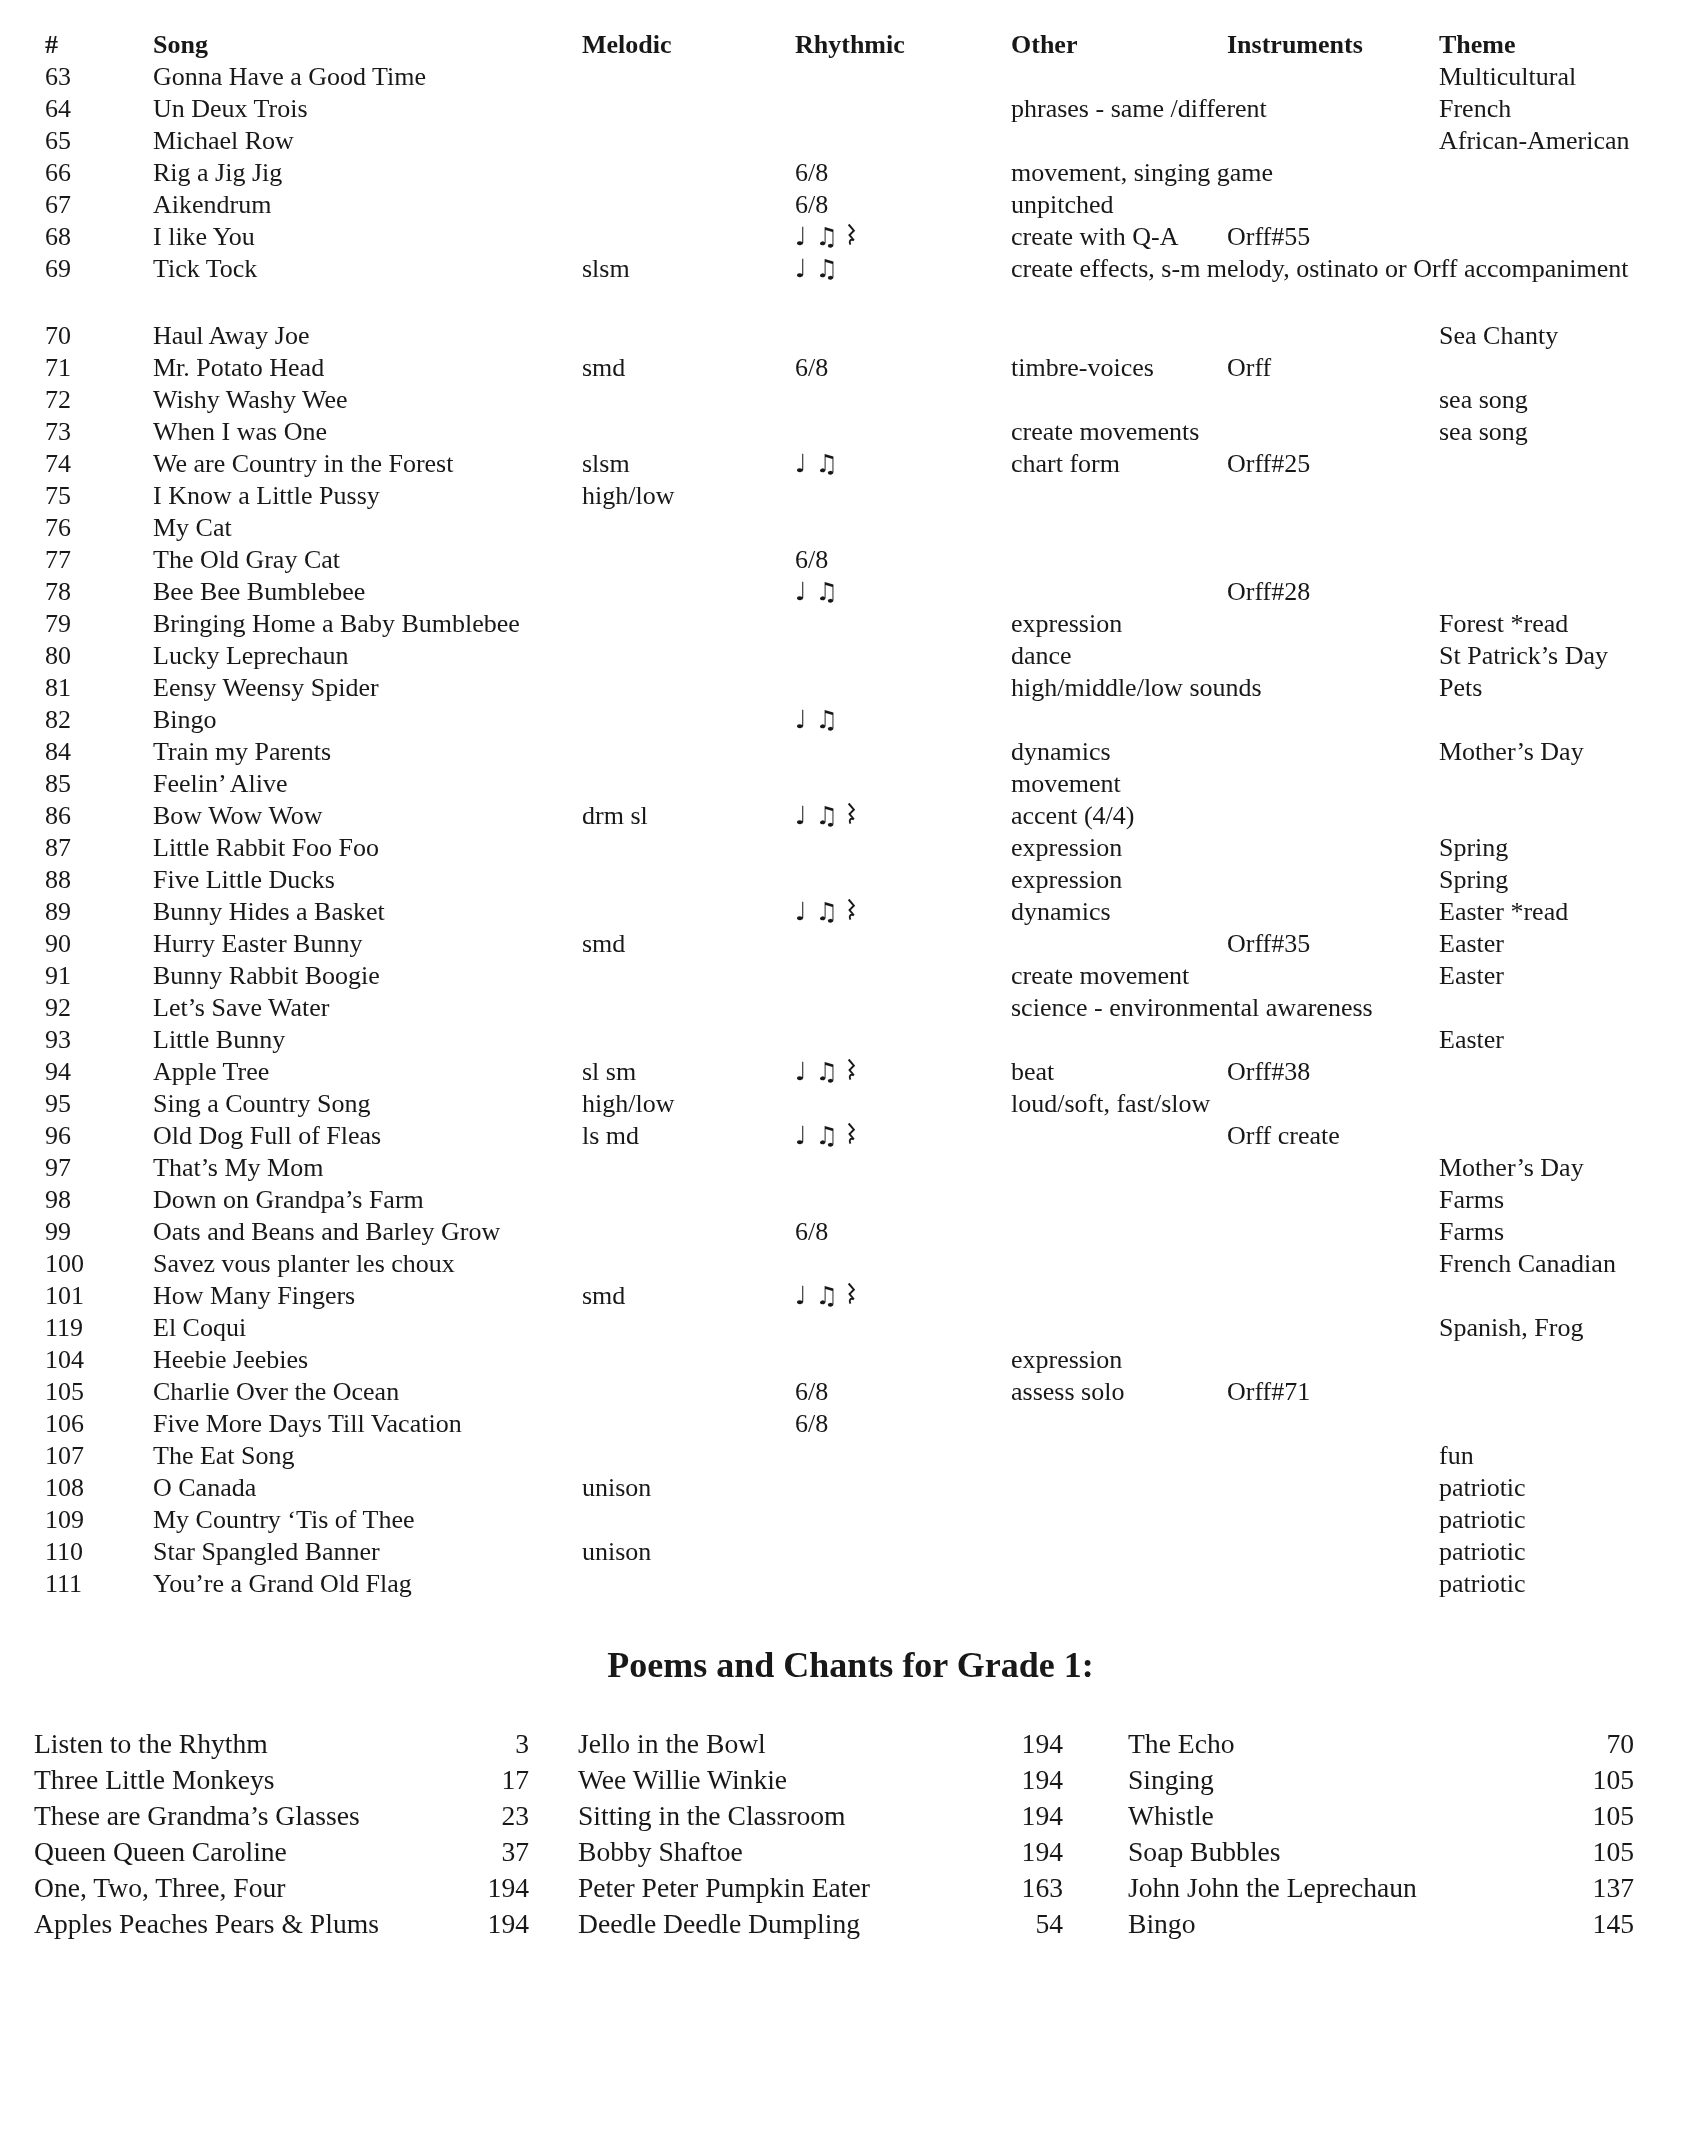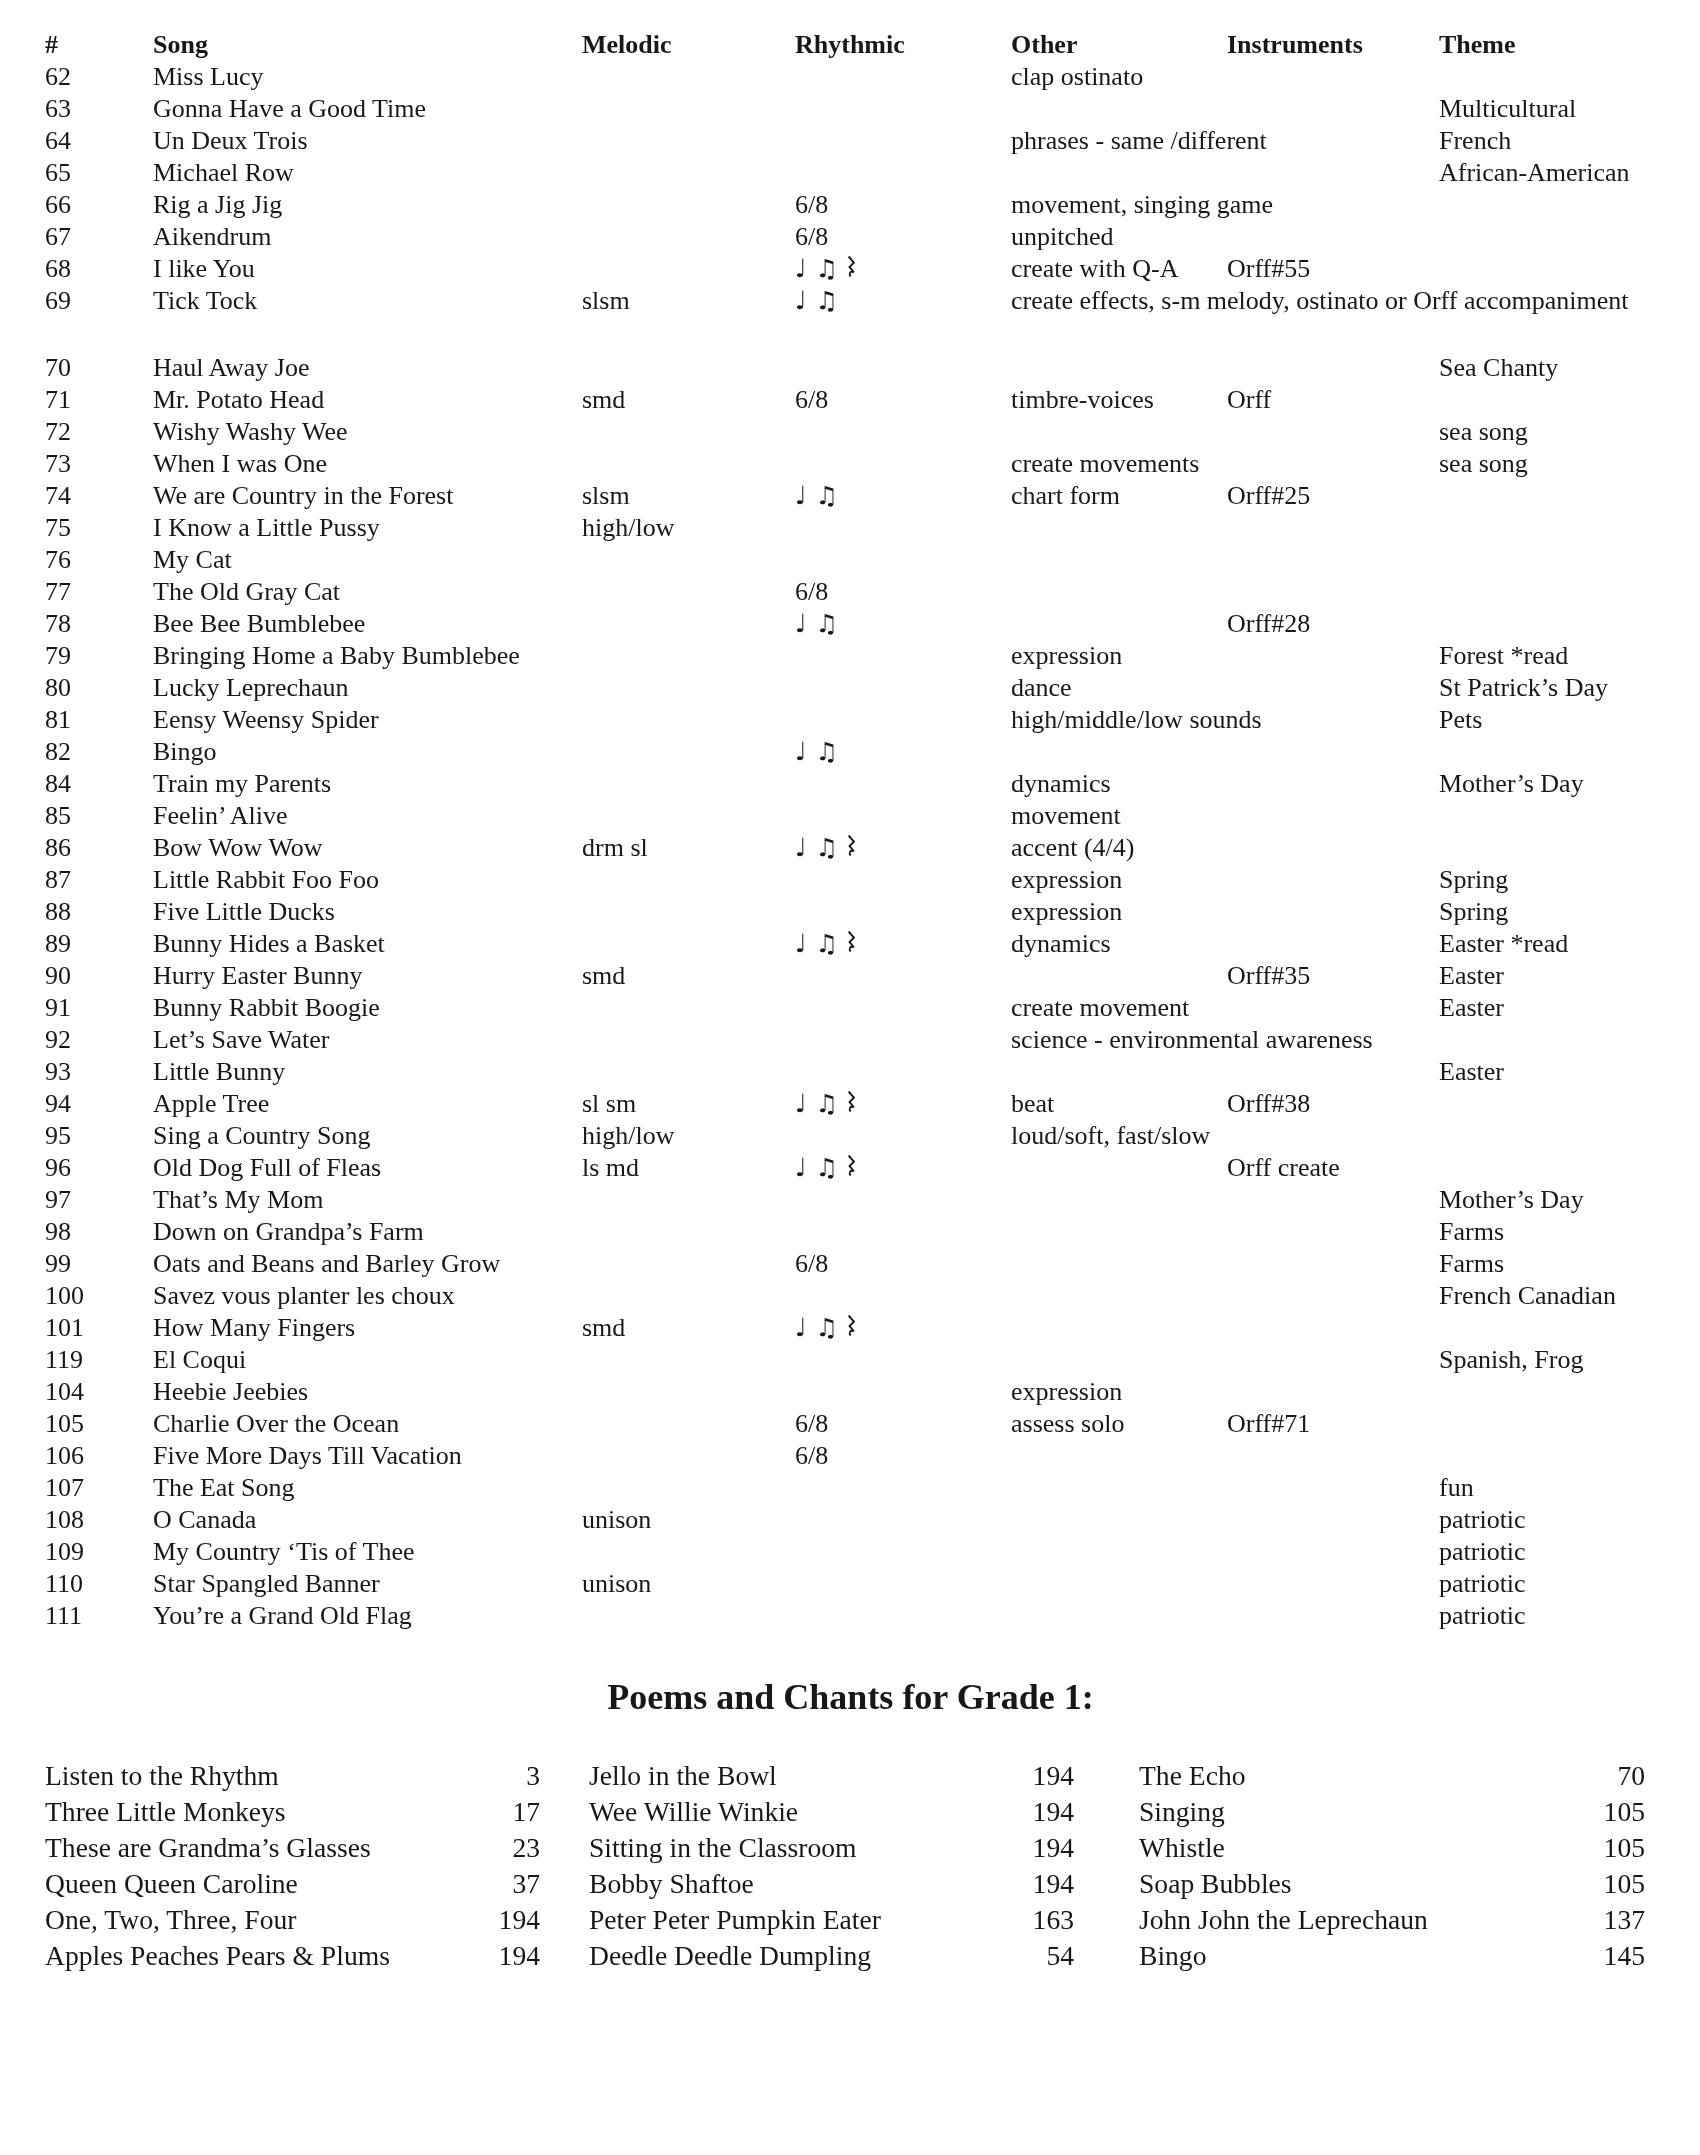--- a/index.html
+++ b/index.html
@@ -31,21 +31,21 @@
   
   .poems-title{
     margin:44px 0 0 0;
     text-align:center;
     font-size:36px;
     font-weight:bold;
     line-height:42px;
   }
   .poems-list{
     margin-top:40px;
-    padding-left:45px;
+    padding-left:34px;
     display:grid;
     grid-template-columns:402px 93px 49px 371px 114px 65px 382px 124px;
     grid-auto-rows:36px;
     font-size:27.6px;
     line-height:36px;
   }
   .poems-list .p-name{white-space:nowrap;overflow:visible;}
   .poems-list .p-num{text-align:right;white-space:nowrap;}
 </style>
 </head>
@@ -56,29 +56,20 @@
       <div class="t-row t-head">
         <div class="cell c0">#</div>
         <div class="cell c1">Song</div>
         <div class="cell c2">Melodic</div>
         <div class="cell c3">Rhythmic</div>
         <div class="cell c4">Other</div>
         <div class="cell c5">Instruments</div>
         <div class="cell c6">Theme</div>
       </div>
       <div class="t-row">
-        <div class="cell c0">62</div>
-        <div class="cell c1">Miss Lucy</div>
-        <div class="cell c2"></div>
-        <div class="cell c3"></div>
-        <div class="cell c4">clap ostinato</div>
-        <div class="cell c5"></div>
-        <div class="cell c6"></div>
-      </div>
-      <div class="t-row">
         <div class="cell c0">63</div>
         <div class="cell c1">Gonna Have a Good Time</div>
         <div class="cell c2"></div>
         <div class="cell c3"></div>
         <div class="cell c4"></div>
         <div class="cell c5"></div>
         <div class="cell c6">Multicultural</div>
       </div>
       <div class="t-row">
         <div class="cell c0">64</div>

